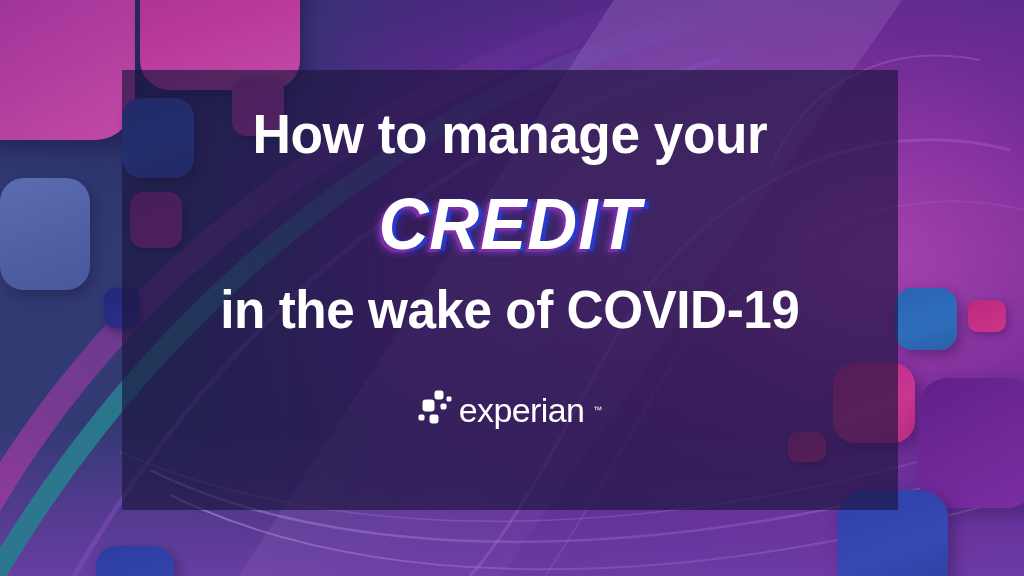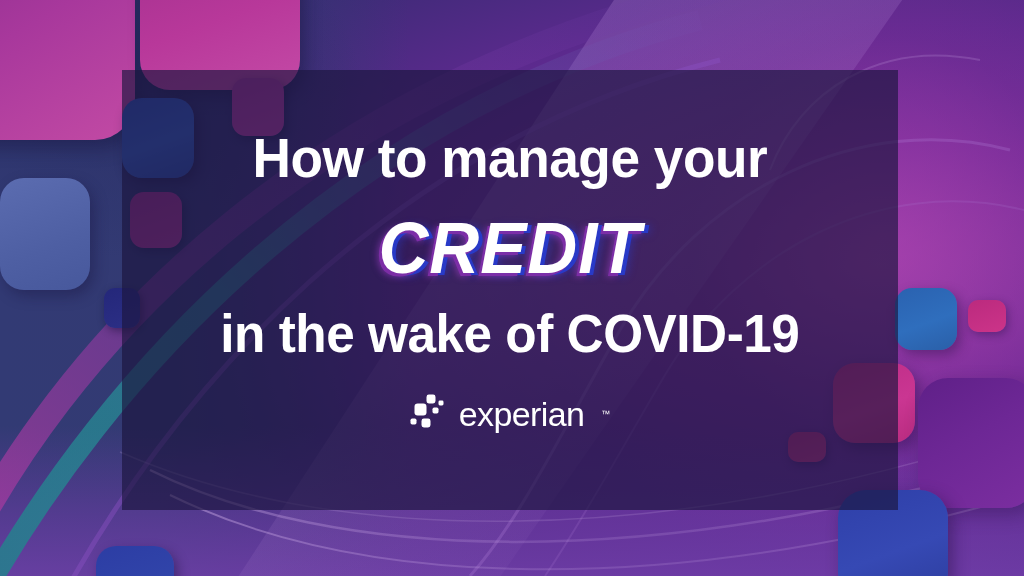--- a/index.html
+++ b/index.html
@@ -73,21 +73,21 @@
   .content {
     position: absolute;
     left: 122px;
     top: 70px;
     width: 776px;
     height: 312px;
     display: flex;
     flex-direction: column;
     align-items: center;
     justify-content: flex-start;
-    padding-top: 60px;
+    padding-top: 36px;
     box-sizing: border-box;
   }
 
   .line1 {
     color: #ffffff;
     font-size: 56px;
     font-weight: 700;
     letter-spacing: -0.5px;
     line-height: 1;
     white-space: nowrap;
@@ -125,24 +125,24 @@
     font-size: 54px;
     font-weight: 700;
     letter-spacing: -0.5px;
     line-height: 1;
     white-space: nowrap;
     transform: scaleX(0.95);
   }
 
   
   .logo {
-    margin-top: 34px;
+    margin-top: 54px;
     display: flex;
     align-items: center;
-    gap: 15px;
+    gap: 7px;
   }
   .logo-mark { display: block; }
   .logo-word {
     position: relative;
     color: #ffffff;
     font-size: 34px;
     font-weight: 400;
     letter-spacing: -0.6px;
     line-height: 1;
   }

